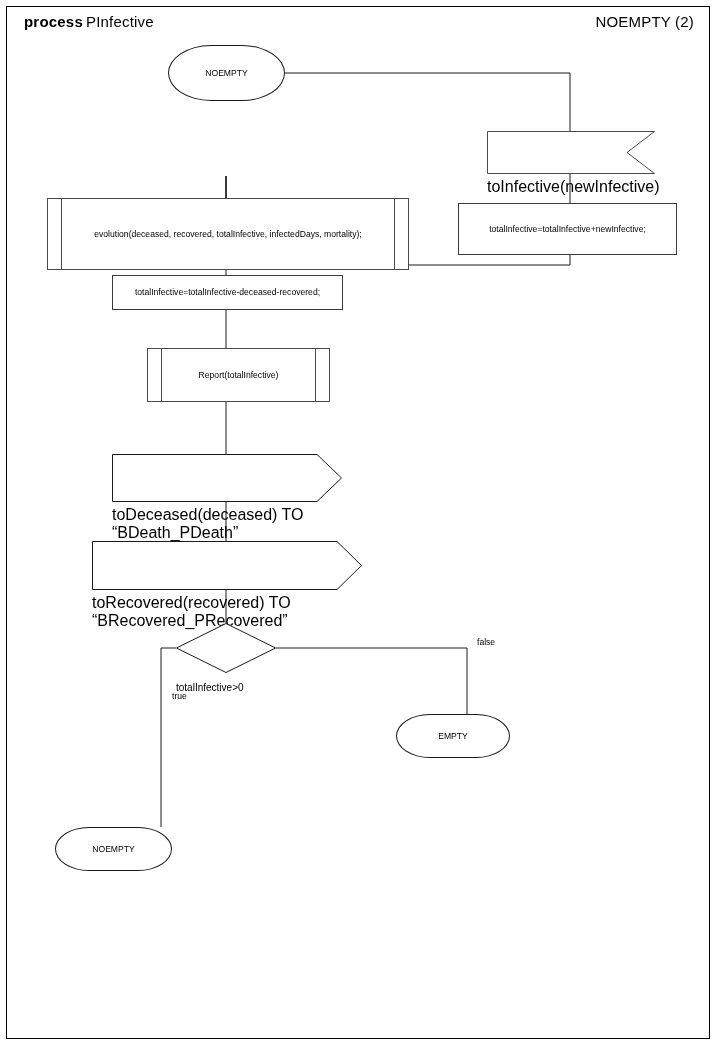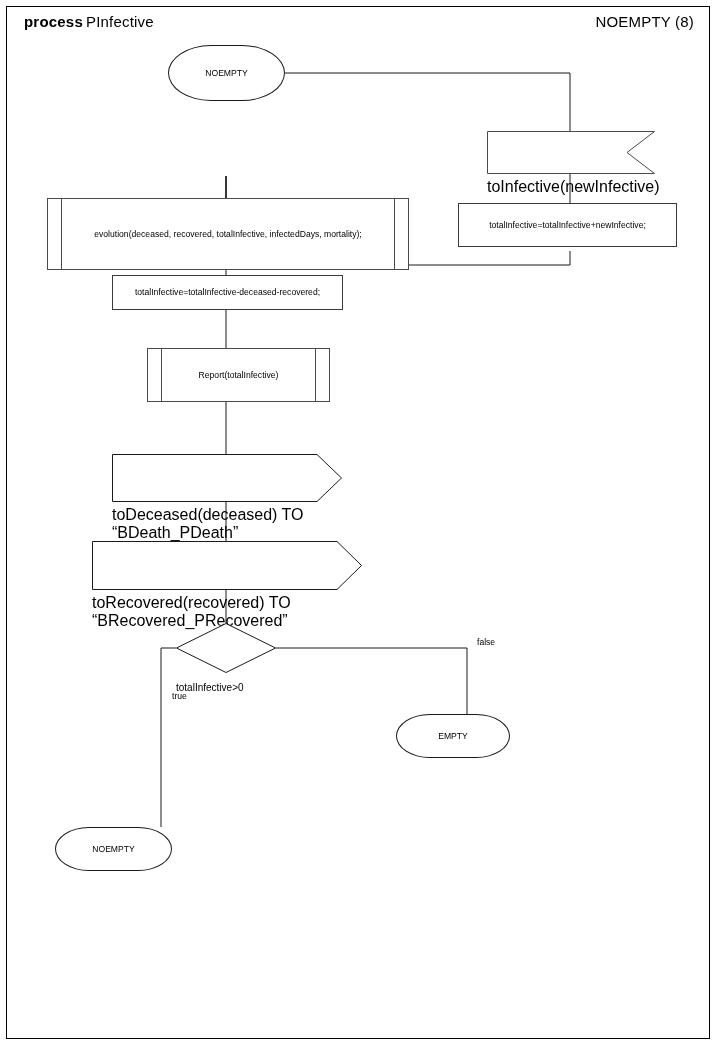--- a/index.html
+++ b/index.html
@@ -134,21 +134,21 @@
 </style>
 </head>
 <body>
 
 <div id="page">
 
   <div id="page-frame"></div>
 
   <div class="hdr" id="hdr-kind">process</div>
   <div class="hdr" id="hdr-name">PInfective</div>
-  <div class="hdr" id="hdr-right">NOEMPTY (8)</div>
+  <div class="hdr" id="hdr-right">NOEMPTY (2)</div>
 
   <svg id="wires" viewBox="0 0 718 1047" xmlns="http://www.w3.org/2000/svg">
 
     <polyline points="285,73 570,73 570,131"></polyline>
 
     <line x1="570" y1="174" x2="570" y2="203"></line>
 
     <polyline points="570,251 570,265 226,265 226,176 226,198"></polyline>
 
     <line x1="226" y1="176" x2="226" y2="198"></line>
@@ -172,21 +172,21 @@
     <span class="lbl">NOEMPTY</span>
   </div>
 
   <div class="shapesvg grayline" id="n-toinfective" style="left:487px; top:131px; width:168px; height:43px;">
     <svg width="168" height="43" viewBox="0 0 168 43" xmlns="http://www.w3.org/2000/svg">
       <polygon points="0.5,0.5 167.5,0.5 140,21.5 167.5,42.5 0.5,42.5"></polygon>
     </svg>
     <span class="lbl" style="padding-right:34px;">toInfective(newInfective)</span>
   </div>
 
-  <div class="node rect" id="n-add" style="left:458px; top:203px; width:219px; height:44px;">
+  <div class="node rect" id="n-add" style="left:458px; top:203px; width:219px; height:52px;">
     <span class="lbl">totalInfective=totalInfective+newInfective;</span>
   </div>
 
   <div class="node predef" id="n-evolution" style="left:47px; top:198px; width:362px; height:72px;">
     <span class="bar l"></span>
     <span class="bar r"></span>
     <span class="lbl">evolution(deceased, recovered, totalInfective, infectedDays, mortality);</span>
   </div>
 
   <div class="node rect" id="n-sub" style="left:112px; top:275px; width:231px; height:35px;">

